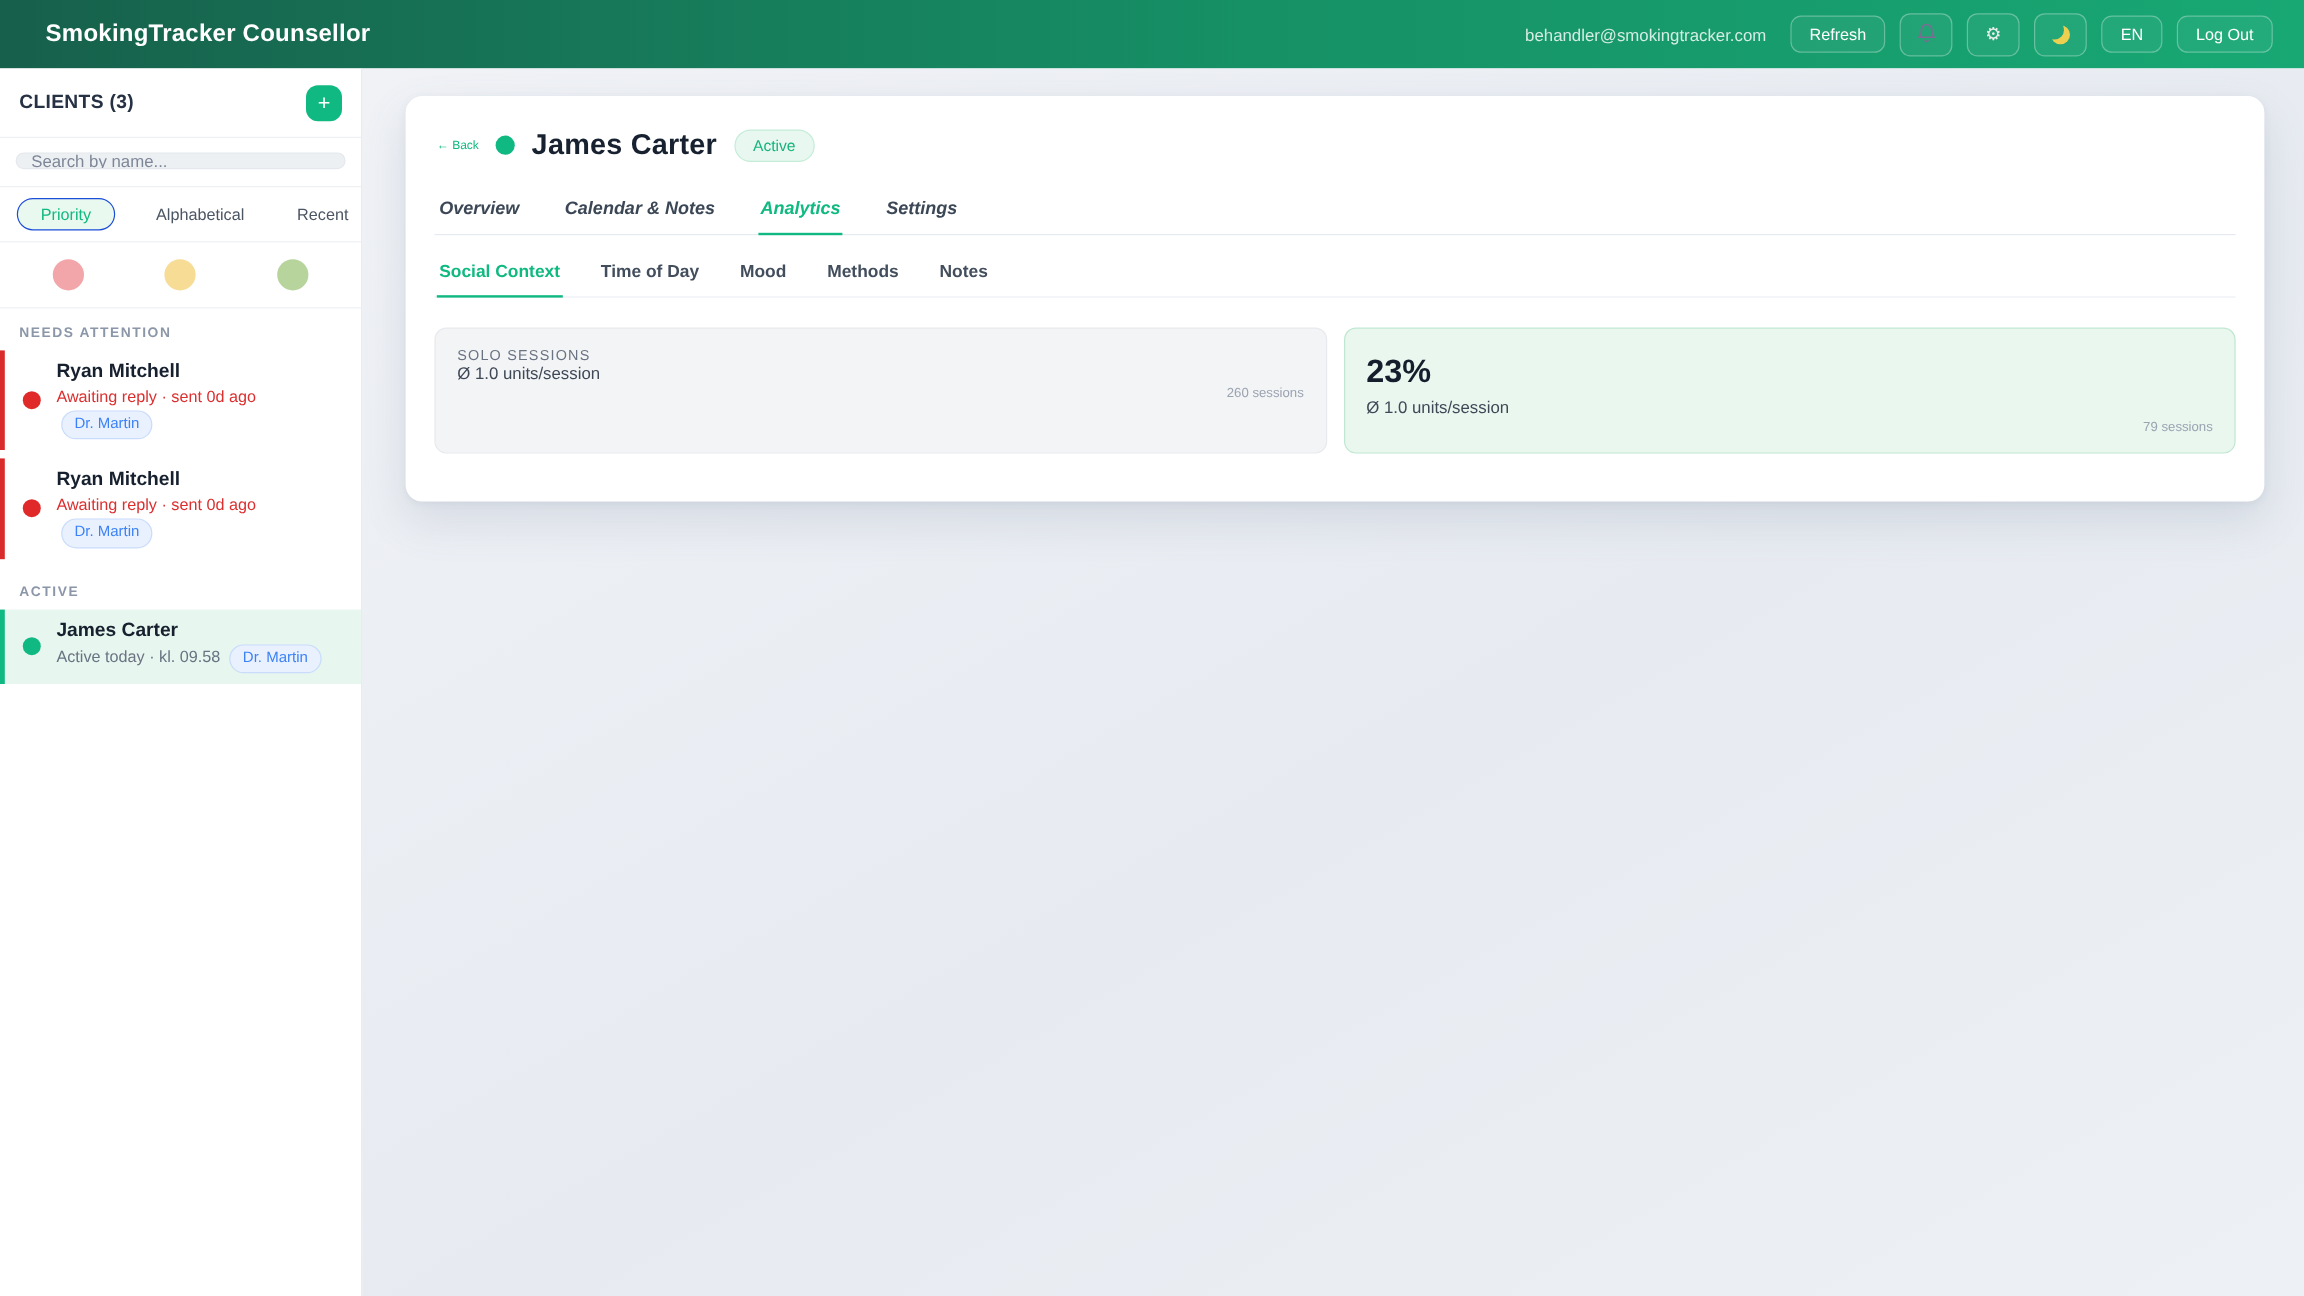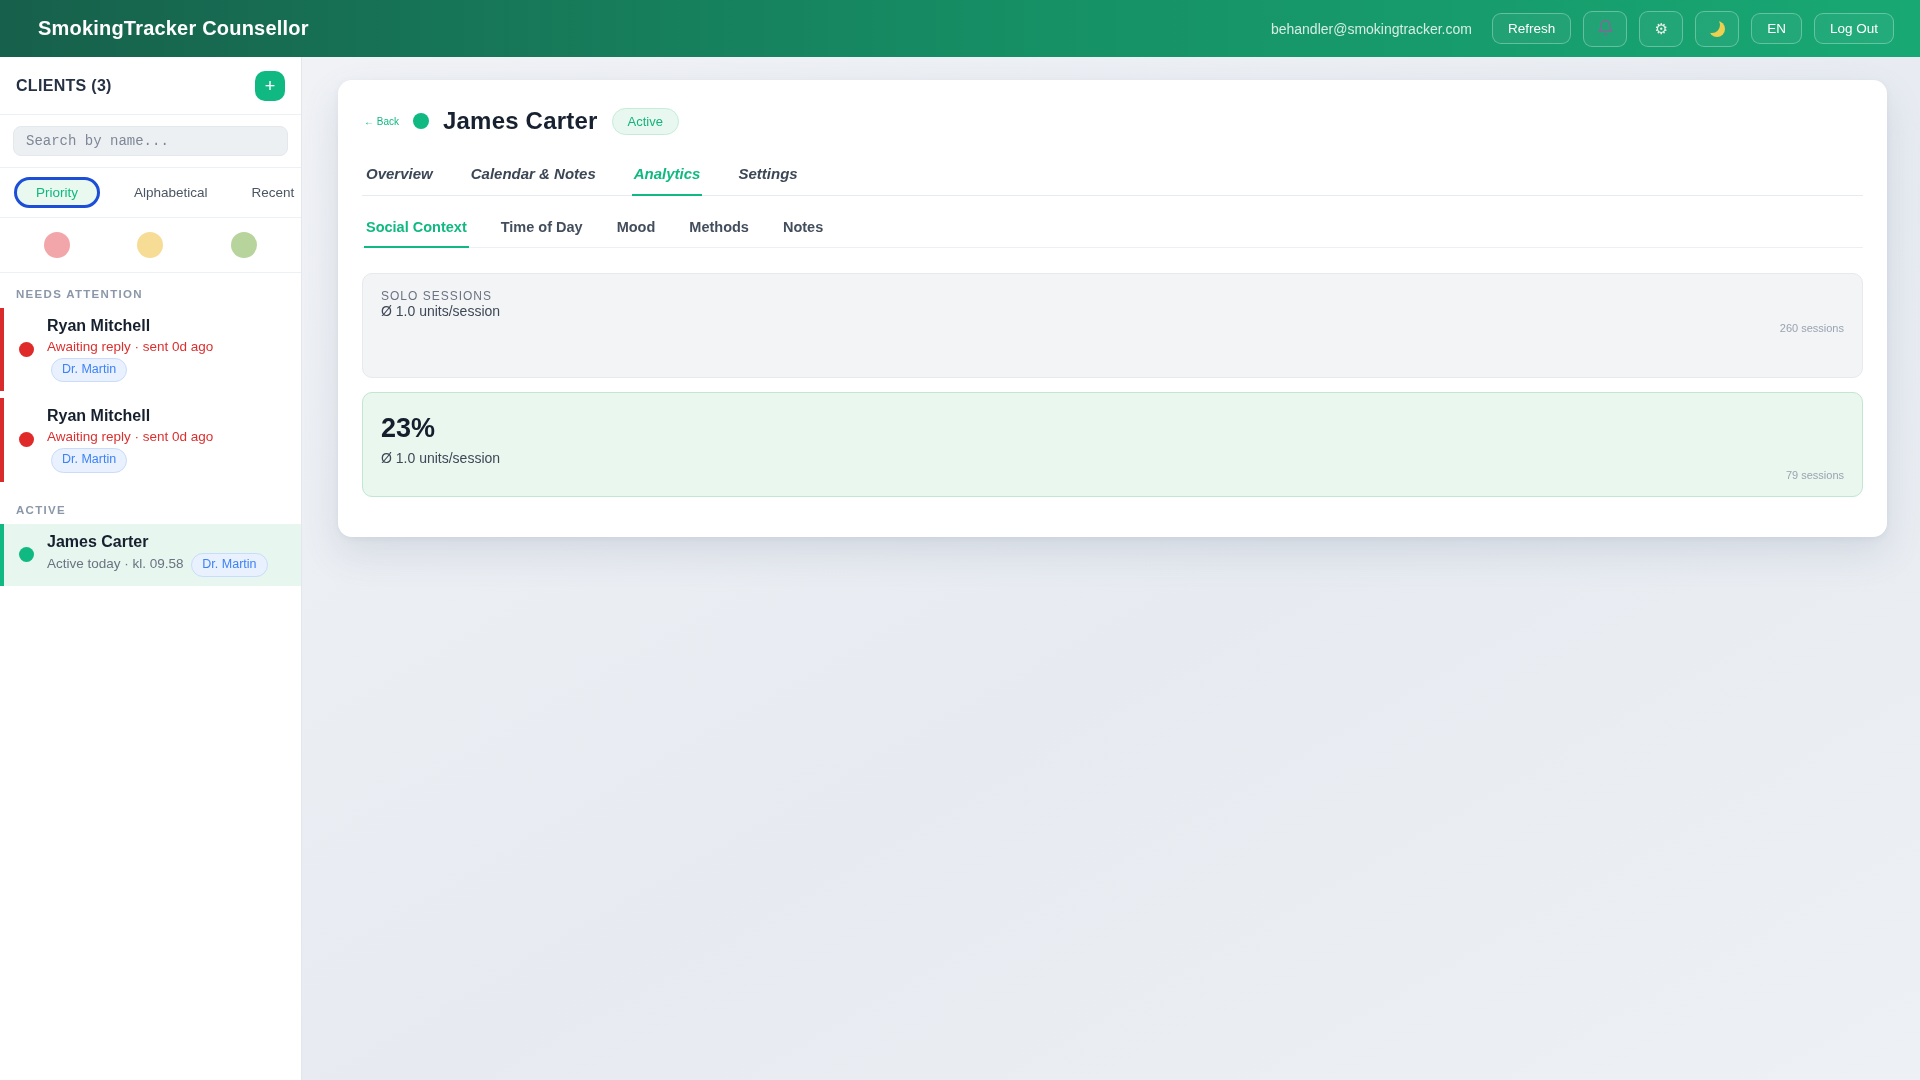--- a/index.html
+++ b/index.html
@@ -47,32 +47,32 @@
   }
   .sb-title { font-size: 16px; font-weight: bold; color: #263244; letter-spacing: .3px; }
   .add-btn {
     width: 30px; height: 30px; border-radius: 10px; border: none;
     background: #10b981; color: #fff; font-size: 18px; line-height: 1;
     display: flex; align-items: center; justify-content: center; cursor: pointer;
     font-family: inherit;
   }
   .sb-search { padding: 11px 13px; border-bottom: 1px solid #eef1f4; }
   .sb-search input {
-    width: 100%; height: 30px; background: #edf0f3; border: 1px solid #e4e8ec;
+    width: 100%; height: 14px; background: #edf0f3; border: 1px solid #e4e8ec;
     border-radius: 8px; padding: 0 12px; font-size: 14px; color: #374151;
-    font-family: Liberation Mono, monospace; outline: none;
+    font-family: Liberation Sans, sans-serif; outline: none;
   }
   .sb-search input::placeholder { color: #7e8797; }
   .sb-filters {
     display: flex; align-items: center; gap: 24px;
     padding: 9px 14px; border-bottom: 1px solid #eef1f4;
     font-size: 13.5px; color: #4b5563;
   }
   .pill { padding: 5px 10px; border-radius: 999px; cursor: pointer; }
-  .pill.active { background: #e9f9f0; border: 3px solid #1d4ed8; color: #10b981; padding: 5px 19px; }
+  .pill.active { background: #e9f9f0; border: 1px solid #1d4ed8; color: #10b981; padding: 5px 19px; }
   .sb-avatars {
     display: flex; justify-content: space-around; align-items: center;
     padding: 14px 10px; border-bottom: 1px solid #eef1f4;
   }
   .avatar { width: 26px; height: 26px; border-radius: 50%; }
   .avatar-0 { background: #f2a6aa; }
   .avatar-1 { background: #f6dc95; }
   .avatar-2 { background: #b6d49c; }
   .sec-label {
     padding: 15px 16px 8px; font-size: 11.5px; font-weight: bold;
@@ -128,21 +128,21 @@
   .tab.active { color: #10b981; border-bottom-color: #10b981; }
   .subtabs {
     display: flex; gap: 30px; margin-top: 15px;
     border-bottom: 1px solid #edeff3; padding: 0 2px;
   }
   .subtab {
     padding: 8px 2px 11px; font-size: 14.5px; font-weight: bold; color: #434e5d;
     border-bottom: 2px solid transparent; margin-bottom: -1px; cursor: pointer;
   }
   .subtab.active { color: #10b981; border-bottom-color: #10b981; }
-  .stats { display: grid; grid-template-columns: 1fr; gap: 14px; margin-top: 25px; }
+  .stats { display: grid; grid-template-columns: 1fr 1fr; gap: 14px; margin-top: 25px; }
   .stat { border-radius: 10px; padding: 15px 18px; min-height: 105px; }
   .stat.solo { background: #f3f4f6; border: 1px solid #e7e9ed; }
   .stat.social { background: #e9f7ef; border: 1px solid #bfe7d1; }
   .stat-label { font-size: 12px; color: #6a7382; letter-spacing: 1px; }
   .stat-value { font-size: 27px; font-weight: bold; color: #141e2c; margin: 5px 0 6px; }
   .stat-avg { font-size: 14px; color: #3e4856; margin-bottom: 3px; }
   .stat-count { font-size: 11px; color: #9aa3b1; text-align: right; }
 </style>
 </head>
 <body>

